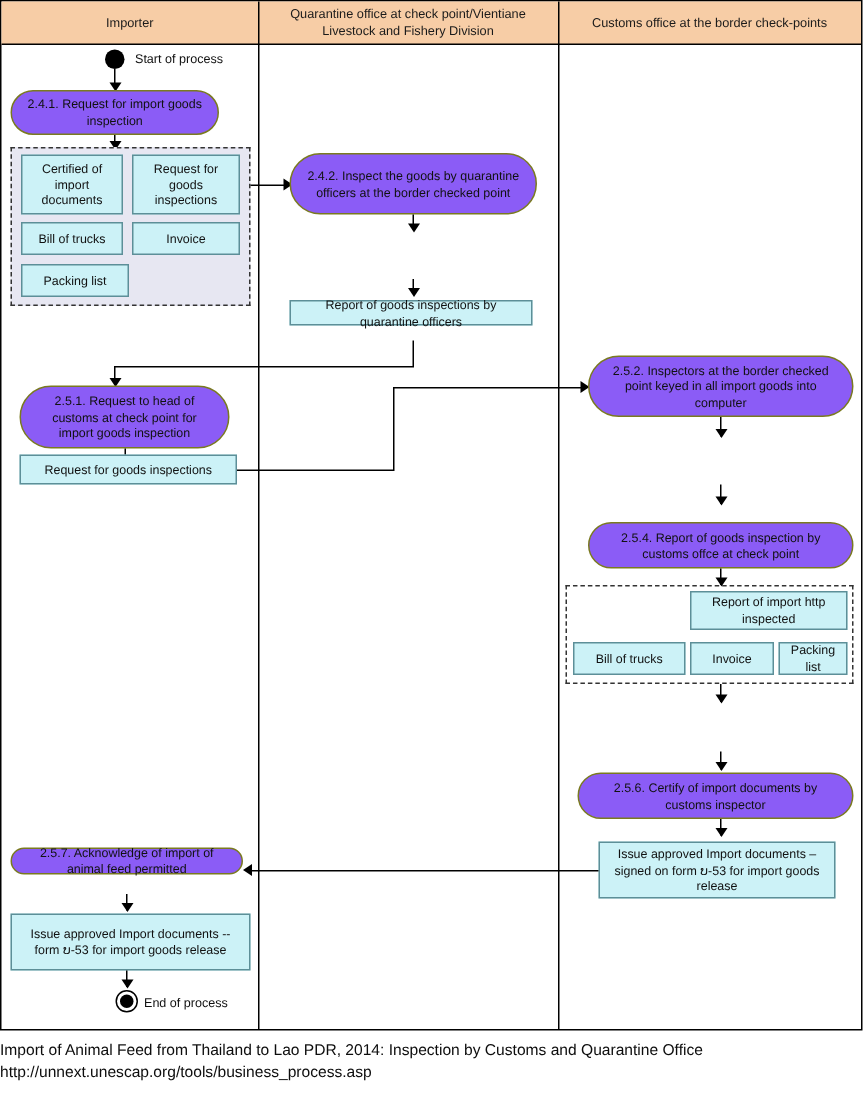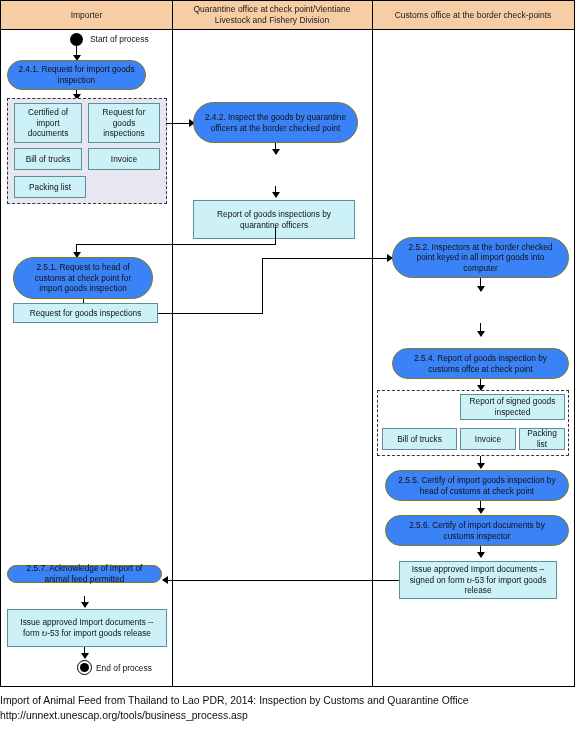--- a/index.html
+++ b/index.html
@@ -46,21 +46,21 @@
     position: absolute;
     top: 0;
     width: 1px;
     height: 685px;
     background: #000;
   }
 
   
   .rounded {
     position: absolute;
-    background: #3b82f6;
+    background: #8b5cf6;
     border: 1px solid #7a7a20;
     border-radius: 999px;
     box-sizing: border-box;
     display: flex;
     align-items: center;
     justify-content: center;
     text-align: center;
     font-size: 8.3px;
     color: #111;
     line-height: 1.28;
@@ -213,21 +213,21 @@
     <span>2.4.2. Inspect the goods by quarantine officers at the border checked point</span>
   </div>
 
   <div class="ln-v" style="left:274px; top:142px; height:10px;"></div>
   <div class="arrow-d" style="left:270.5px; top:148px;"></div>
 
 
   <div class="ln-v" style="left:274px; top:185px; height:10px;"></div>
   <div class="arrow-d" style="left:270.5px; top:191px;"></div>
 
-  <div class="docbox" style="left:192px; top:199px; width:162px; height:39px;">
+  <div class="docbox" style="left:192px; top:199px; width:162px; height:17px;">
     <span>Report of goods inspections by quarantine officers</span>
   </div>
 
   <div class="ln-v" style="left:274px; top:226px; height:17px;"></div>
   <div class="ln-h" style="left:75px; top:243px; width:200px;"></div>
   <div class="ln-v" style="left:75px; top:243px; height:11px;"></div>
   <div class="arrow-d" style="left:71.5px; top:251px;"></div>
 
   <div class="rounded" style="left:12px; top:256px; width:140px; height:42px;">
     <span>2.5.1. Request to head of customs at check point for import goods inspection</span>
@@ -259,38 +259,35 @@
   <div class="rounded" style="left:391px; top:347px; width:177px; height:31px;">
     <span>2.5.4. Report of goods inspection by customs offce at check point</span>
   </div>
 
   <div class="ln-v" style="left:479px; top:378px; height:11px;"></div>
   <div class="arrow-d" style="left:475.5px; top:384px;"></div>
 
   <div class="group-dash plain" style="left:376px; top:389px; width:192px; height:66px;"></div>
 
   <div class="docbox" style="left:459px; top:393px; width:105px; height:26px;">
-    <span>Report of signed goods inspected</span>
+    <span>Report of import http inspected</span>
   </div>
   <div class="docbox" style="left:381px; top:427px; width:75px; height:22px;">
     <span>Bill of trucks</span>
   </div>
   <div class="docbox" style="left:459px; top:427px; width:56px; height:22px;">
     <span>Invoice</span>
   </div>
   <div class="docbox" style="left:518px; top:427px; width:46px; height:22px;">
     <span>Packing list</span>
   </div>
 
   <div class="ln-v" style="left:479px; top:455px; height:12px;"></div>
   <div class="arrow-d" style="left:475.5px; top:462px;"></div>
 
-  <div class="rounded" style="left:384px; top:469px; width:184px; height:31px;">
-    <span>2.5.5. Certify of import goods inspection by head of customs at check point</span>
-  </div>
 
   <div class="ln-v" style="left:479px; top:500px; height:12px;"></div>
   <div class="arrow-d" style="left:475.5px; top:507px;"></div>
 
   <div class="rounded" style="left:384px; top:514px; width:184px; height:31px;">
     <span>2.5.6. Certify of import documents by customs inspector</span>
   </div>
 
   <div class="ln-v" style="left:479px; top:545px; height:11px;"></div>
   <div class="arrow-d" style="left:475.5px; top:551px;"></div>

